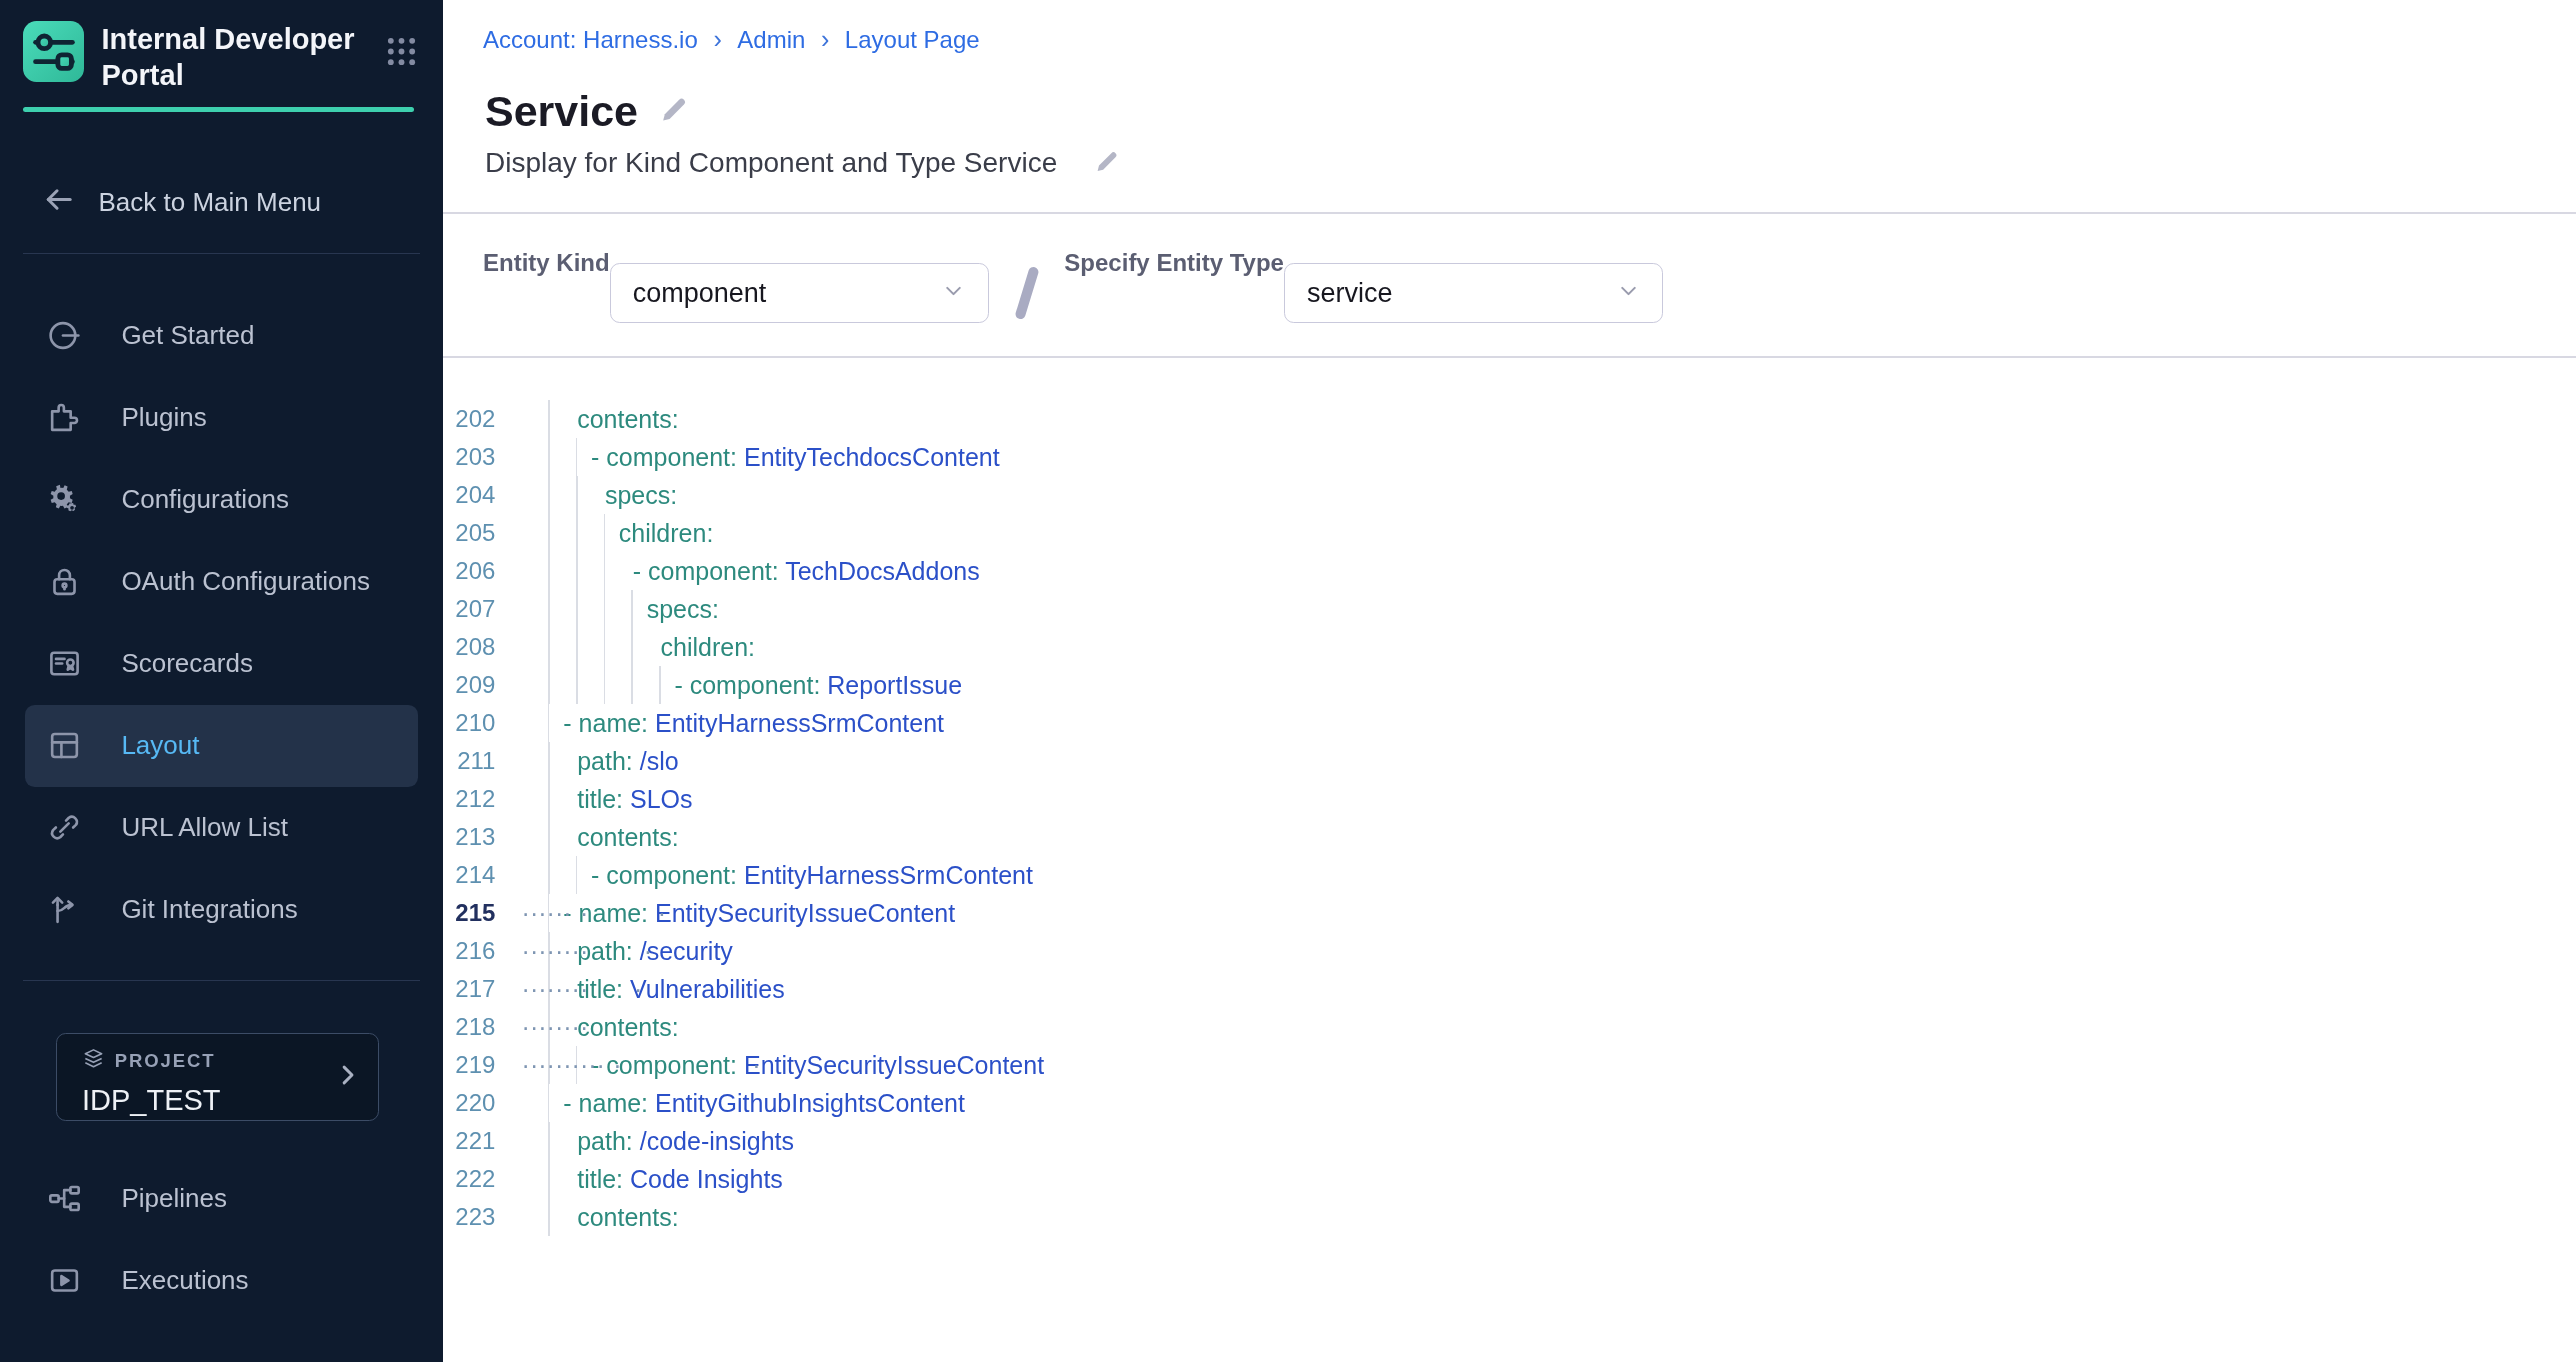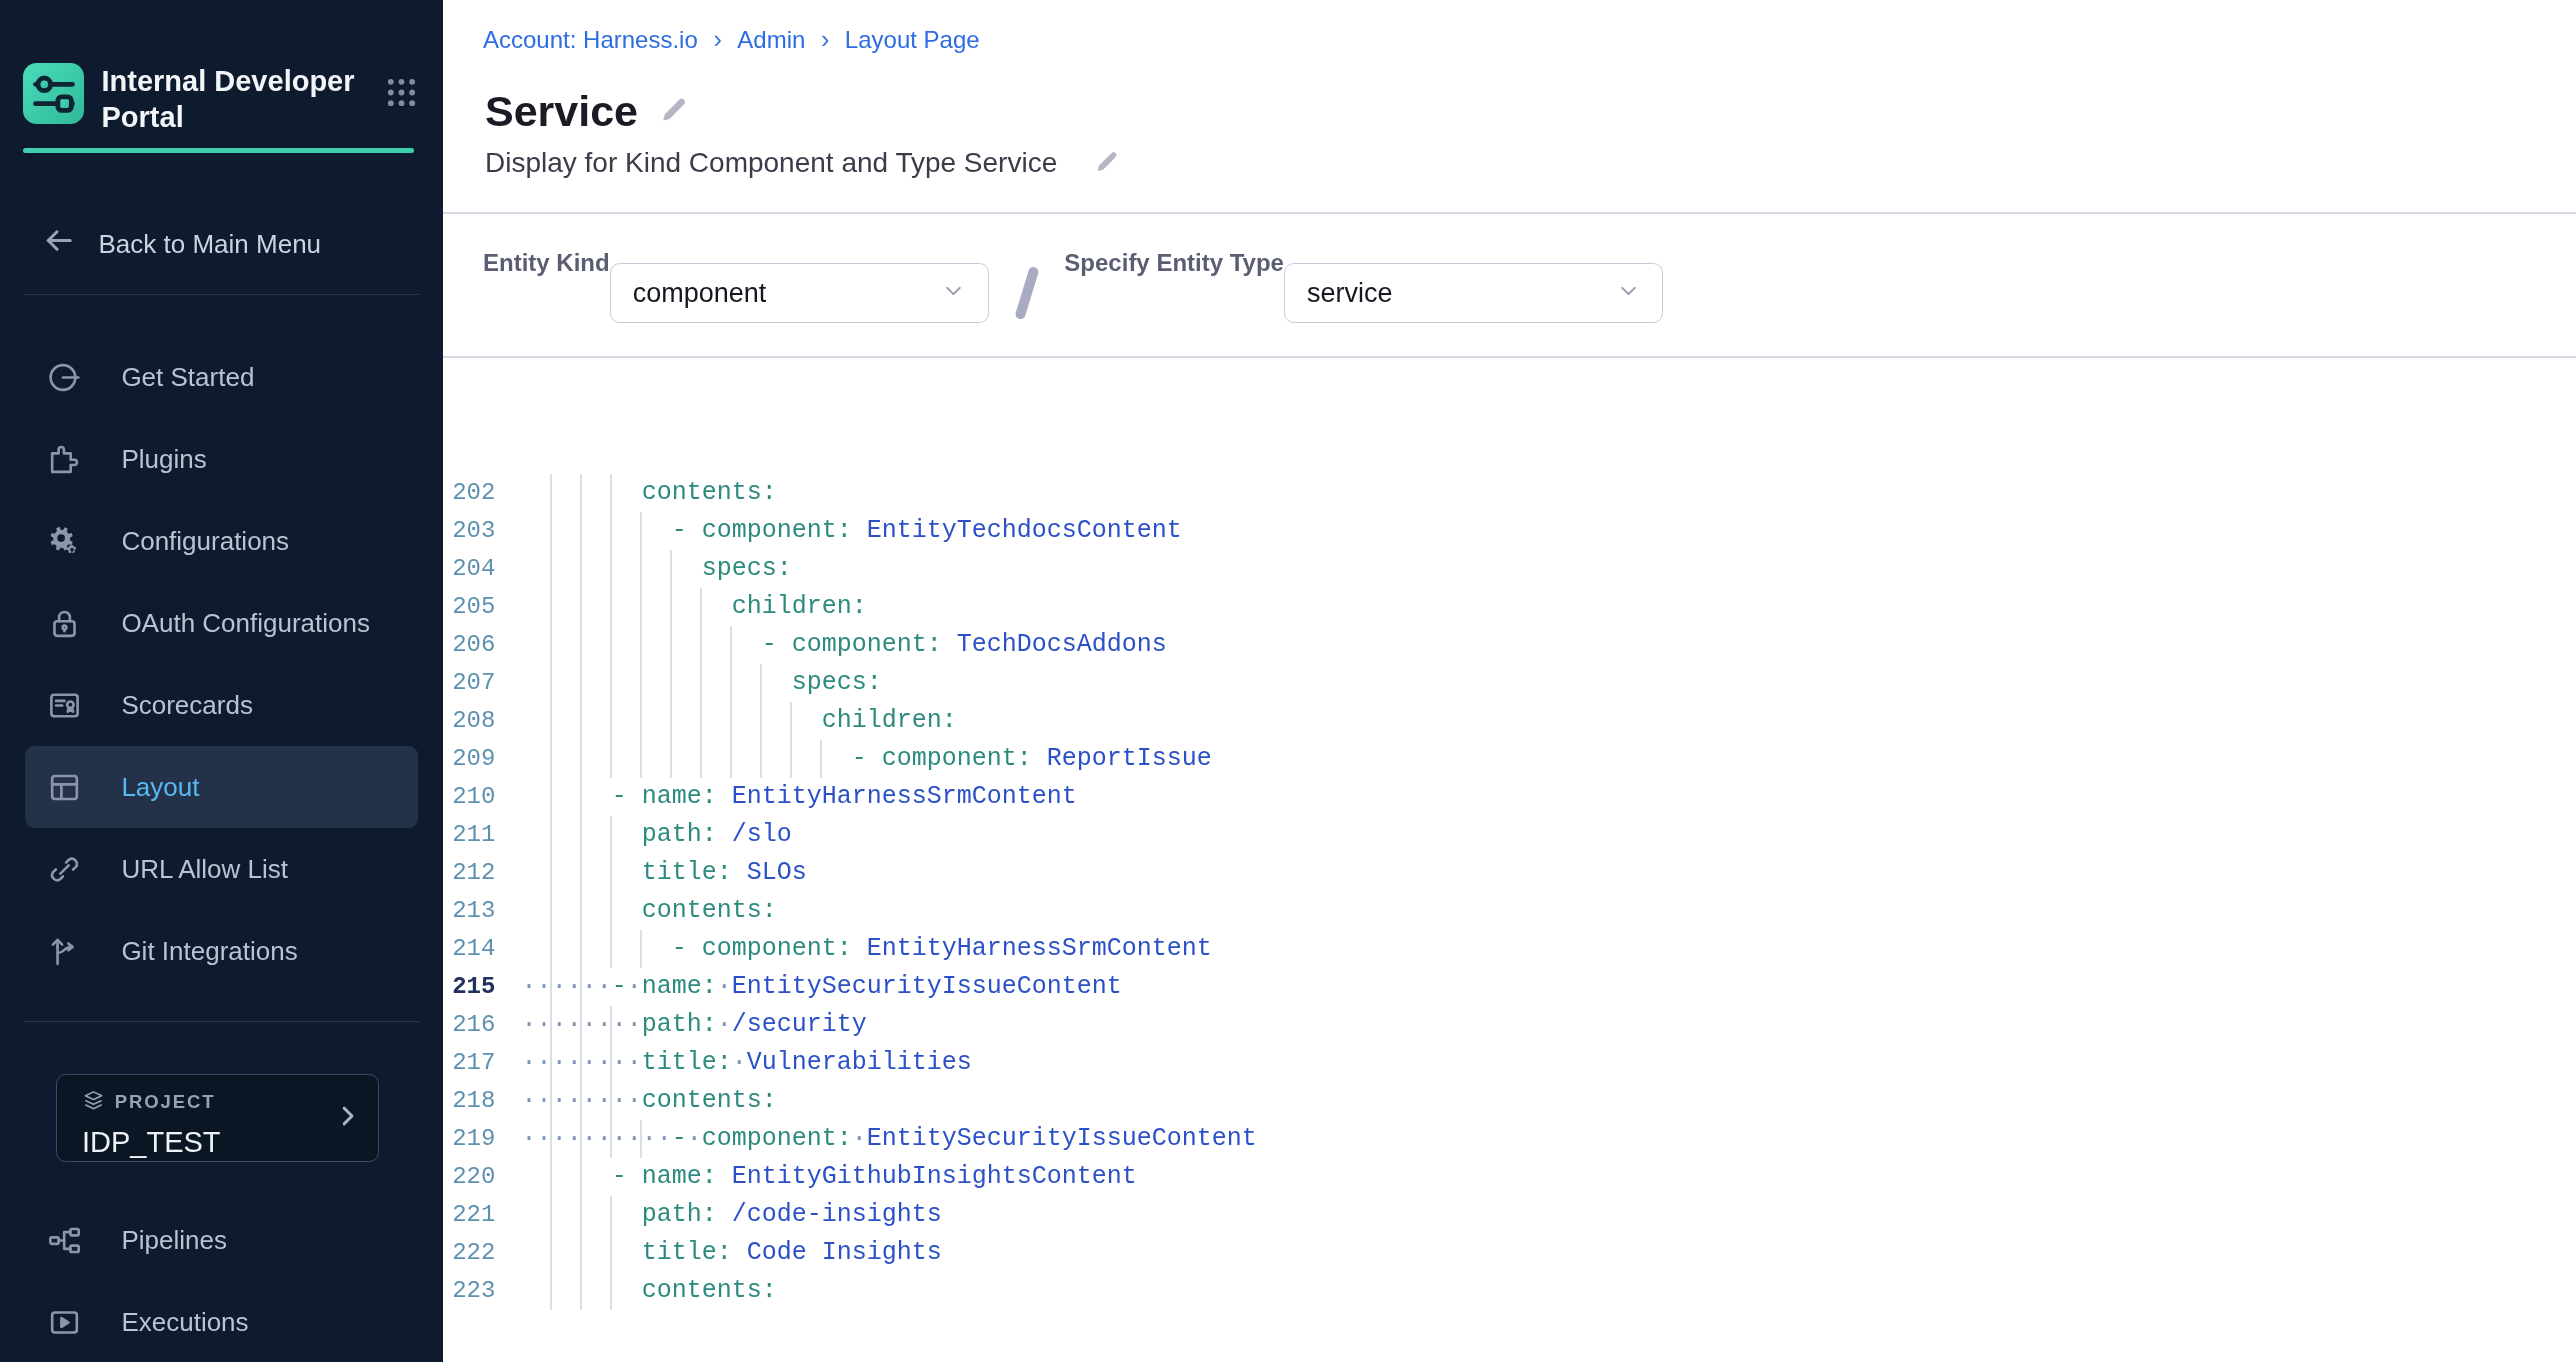--- a/index.html
+++ b/index.html
@@ -1,20 +1,20 @@
 <!DOCTYPE html>
 <html style="--sidebar-bg: #0e1b2e; --sidebar-active-bg: #233249; --sidebar-active-text: #57b9f4; --accent-teal: #3ed0ae; --breadcrumb-link: #2e6ce3; --code-key: #2d8a7e; --code-value: #2b50c8; --code-line-number: #5e90b0; --code-line-number-active: #22305f; --selection: #b5d7f9; --whitespace-dot: #7e95b2;"><head>
 <meta charset="utf-8">
 <style>
   html,body{margin:0;padding:0;background:#fff;}
   *{box-sizing:border-box;}
   .app{width:2576px;height:1363px;display:flex;overflow:hidden;font-family:"Liberation Sans",sans-serif;}
 
   
-  .sidebar{width:443px;height:100%;background:var(--sidebar-bg,#0e1b2e);flex:none;display:flex;flex-direction:column;justify-content:flex-end;}
+  .sidebar{width:443px;height:100%;background:var(--sidebar-bg,#0e1b2e);flex:none;display:flex;flex-direction:column;}
   .logo-row{display:flex;align-items:flex-start;padding:21.4px 25px 0 23px;}
   .logo-badge{width:61px;height:61px;flex:none;}
   .logo-title{margin-left:17.5px;font-size:29px;line-height:36px;font-weight:700;color:#f3f5f9;flex:1;}
   .grid-icon{margin-top:13.6px;flex:none;}
   .teal-bar{height:4.9px;background:var(--accent-teal,#3ed0ae);margin:13.6px 29px 0 23px;border-radius:2.9px;}
   .back-row{display:flex;align-items:center;gap:23px;margin:70px 23px 0;padding-left:17.5px;color:#ccd3e0;font-size:26px;cursor:pointer;}
   .side-div{height:1px;background:#283650;margin:29px 23px 0;}
   .nav{margin-top:41px;}
   .nav2{margin-top:37px;}
   .nav-item{display:flex;align-items:center;gap:38px;height:82px;margin:0 25px;padding-left:21.4px;border-radius:9.7px;color:#bbc2d1;font-size:26px;cursor:pointer;}
@@ -39,21 +39,21 @@
   .hdiv2{height:1.9px;background:#d8d8e2;}
   .form-sec{padding:35px 0 33px 40px;display:flex;}
   .fgroup{display:flex;flex-direction:row;}
   .flabel{font-size:24px;font-weight:700;color:#5b5e72;}
   .select{width:379px;height:60px;margin-top:14.6px;border:1.5px solid #c9c9dc;border-radius:9.7px;background:#fff;display:flex;align-items:center;padding:0 22px;position:relative;cursor:pointer;}
   .select-text{font-size:27px;color:#17171f;}
   .select .chev{position:absolute;right:21.4px;top:50%;transform:translateY(-50%);}
   .slash{width:9.7px;height:54px;background:#a9abc2;border-radius:5.8px;transform:rotate(17deg);margin:0 33px 3.9px;align-self:flex-end;}
 
   
-  .editor{margin-top:116px;font-family:Liberation Mono, monospace;}
+  .editor{margin-top:42px;font-family:Liberation Sans, sans-serif;}
   .ed-row{display:flex;height:38px;}
   .ed-gutter{width:66px;padding-right:13.6px;text-align:right;font-size:24px;line-height:38px;color:var(--code-line-number,#5e90b0);flex:none;}
   .ed-gutter.active{color:var(--code-line-number-active,#22305f);font-weight:700;}
   .ed-code{position:relative;font-size:25px;line-height:38px;white-space:pre;padding-left:12.6px;flex:1;cursor:text;}
   .sel-bg{position:absolute;left:12.6px;top:0;bottom:0;background:var(--selection,#b5d7f9);z-index:-1;border-radius:1px;}
   .ind-g{display:inline-block;height:38px;vertical-align:top;background-image:repeating-linear-gradient(to right,transparent 0 calc(2ch - 1.9px),#dadde4 calc(2ch - 1.9px) 2ch);}
   .tok-dash{color:var(--code-key,#2d8a7e);}
   .tok-key{color:var(--code-key,#2d8a7e);}
   .tok-val{color:var(--code-value,#2b50c8);}
   .dots-layer{position:absolute;left:12.6px;top:0;white-space:pre;color:transparent;pointer-events:none;}

